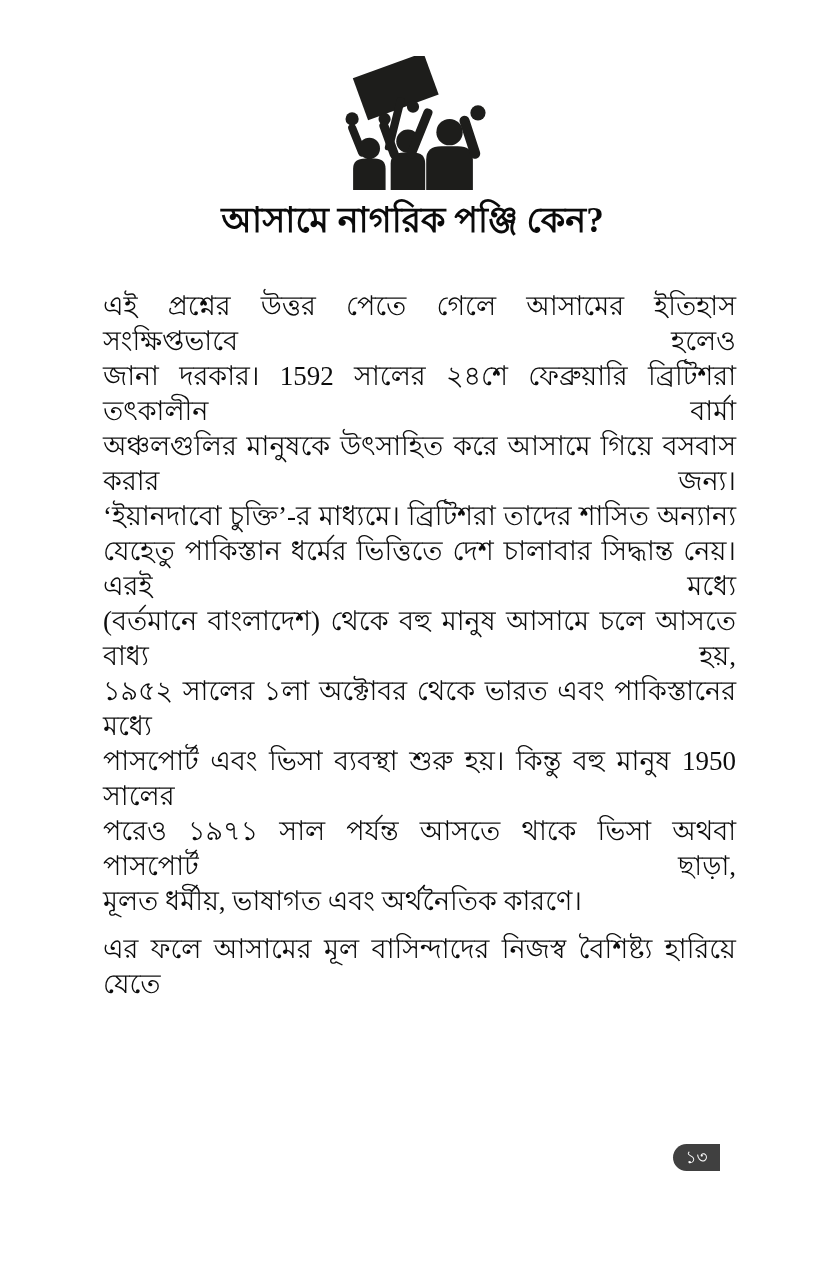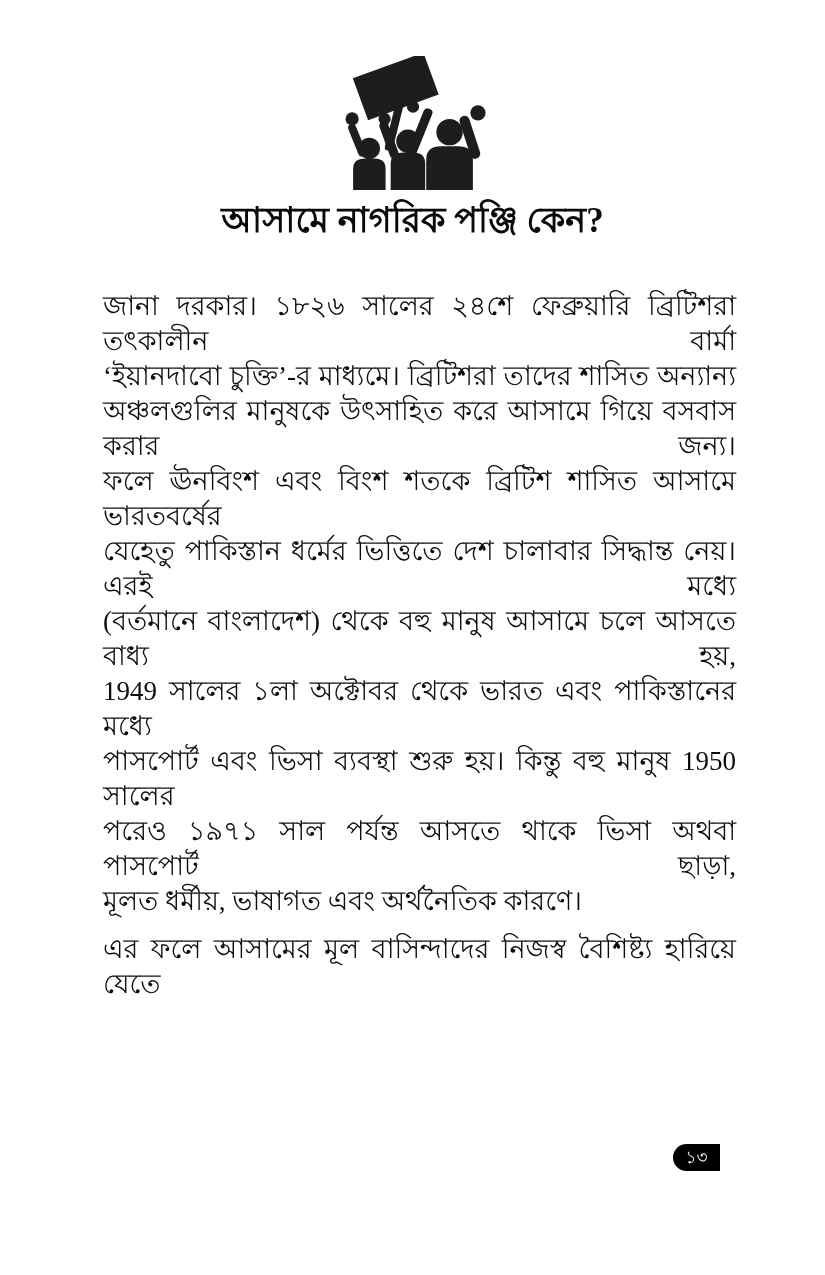--- a/index.html
+++ b/index.html
@@ -51,21 +51,21 @@
   .line.last {
     text-align: left;
     text-align-last: left;
   }
   .page-badge {
     position: absolute;
     left: 673px;
     top: 1144px;
     width: 47px;
     height: 27px;
-    background: #000000;
+    background: #404040;
     border-radius: 14px 0 0 14px;
     color: #ffffff;
     display: flex;
     align-items: center;
     justify-content: center;
     font-size: 17px;
     line-height: 1;
   }
 </style>
 </head>
@@ -98,27 +98,27 @@
         <rect x="131" y="58" width="10" height="44" rx="5" transform="rotate(-18 136 80)"></rect>
         <circle cx="144" cy="56" r="7.5"></circle>
       </g>
     </svg>
   </div>
 
   <h1 class="title">আসামে নাগরিক পঞ্জি কেন?</h1>
 
   <div class="body-text">
     <div class="para">
-      <div class="line">জানা দরকার। ১৮২৬ সালের ২৪শে ফেব্রুয়ারি ব্রিটিশরা তৎকালীন বার্মা</div>
+      <div class="line">এই প্রশ্নের উত্তর পেতে গেলে আসামের ইতিহাস সংক্ষিপ্তভাবে হলেও</div>
+      <div class="line">জানা দরকার। 1592 সালের ২৪শে ফেব্রুয়ারি ব্রিটিশরা তৎকালীন বার্মা</div>
+      <div class="line">অঞ্চলগুলির মানুষকে উৎসাহিত করে আসামে গিয়ে বসবাস করার জন্য।</div>
       <div class="line">‘ইয়ানদাবো চুক্তি’-র মাধ্যমে। ব্রিটিশরা তাদের শাসিত অন্যান্য</div>
-      <div class="line">অঞ্চলগুলির মানুষকে উৎসাহিত করে আসামে গিয়ে বসবাস করার জন্য।</div>
-      <div class="line">ফলে ঊনবিংশ এবং বিংশ শতকে ব্রিটিশ শাসিত আসামে ভারতবর্ষের</div>
       <div class="line">যেহেতু পাকিস্তান ধর্মের ভিত্তিতে দেশ চালাবার সিদ্ধান্ত নেয়। এরই মধ্যে</div>
       <div class="line">(বর্তমানে বাংলাদেশ) থেকে বহু মানুষ আসামে চলে আসতে বাধ্য হয়,</div>
-      <div class="line">1949 সালের ১লা অক্টোবর থেকে ভারত এবং পাকিস্তানের মধ্যে</div>
+      <div class="line">১৯৫২ সালের ১লা অক্টোবর থেকে ভারত এবং পাকিস্তানের মধ্যে</div>
       <div class="line">পাসপোর্ট এবং ভিসা ব্যবস্থা শুরু হয়। কিন্তু বহু মানুষ 1950 সালের</div>
       <div class="line">পরেও ১৯৭১ সাল পর্যন্ত আসতে থাকে ভিসা অথবা পাসপোর্ট ছাড়া,</div>
       <div class="line last">মূলত ধর্মীয়, ভাষাগত এবং অর্থনৈতিক কারণে।</div>
     </div>
     <div class="para">
       <div class="line">এর ফলে আসামের মূল বাসিন্দাদের নিজস্ব বৈশিষ্ট্য হারিয়ে যেতে</div>
 
     </div>
   </div>
 

